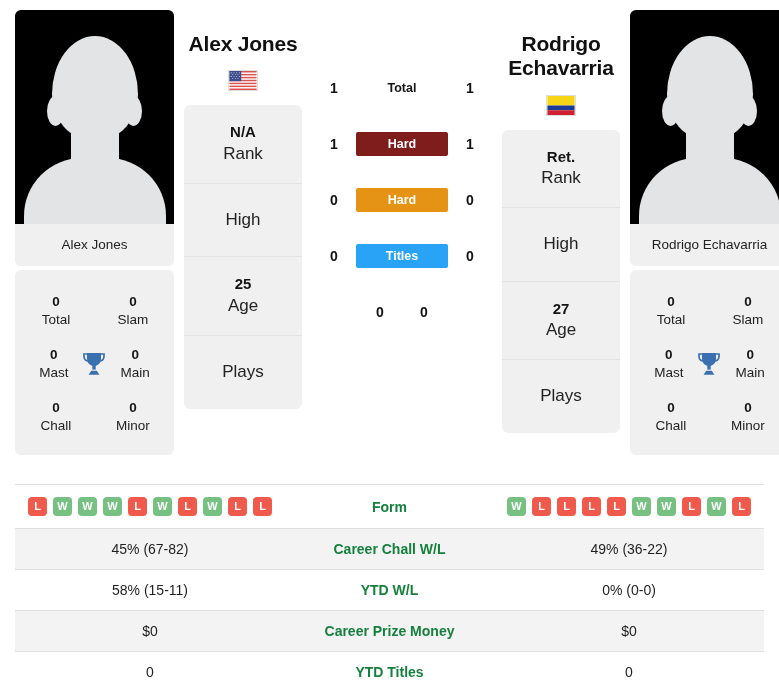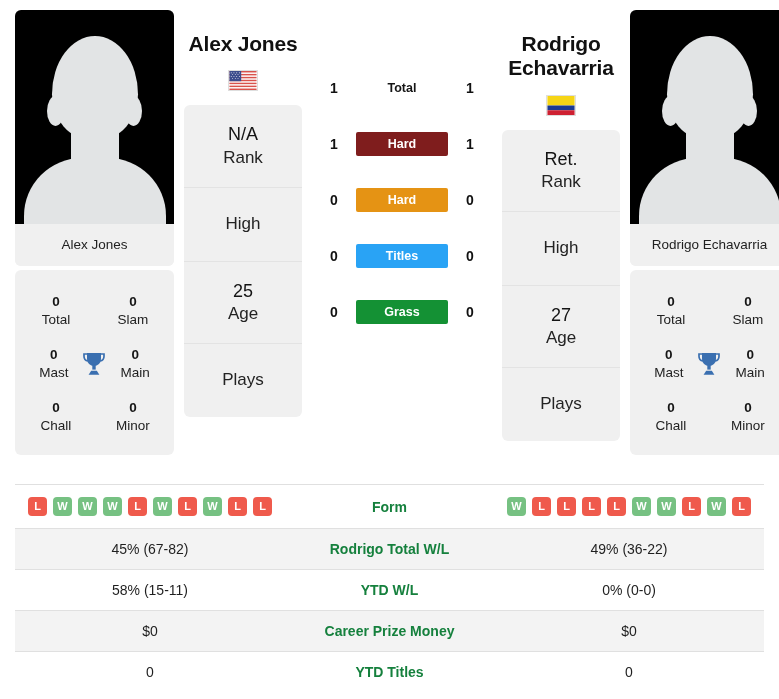--- a/index.html
+++ b/index.html
@@ -127,21 +127,21 @@
     border-radius: 6px;
     margin-top: 14px;
     overflow: hidden;
   }
   .info-cell {
     text-align: center;
     padding: 17px 4px 17px 4px;
     border-bottom: 1px solid #e3e3e3;
   }
   .info-cell:last-child { border-bottom: none; }
-  .info-val { font-size: 18px; font-weight: normal; color: #141414; line-height: 1.35; }
+  .info-val { font-size: 15px; font-weight: bold; color: #141414; line-height: 1.35; }
   .info-lab { font-size: 17px; color: #232323; line-height: 1.35; }
   .info-cell.single { padding: 25px 4px; }
 
   
   .center-col { flex: 1 1 auto; padding-top: 50px; }
   .surf-row {
     display: flex;
     align-items: center;
     justify-content: center;
     height: 56px;
@@ -343,21 +343,20 @@
             <div class="surf-badge" style="background: rgb(229, 147, 20);">Hard</div>
             <div class="surf-num">0</div>
           </div>
           <div class="surf-row">
             <div class="surf-num">0</div>
             <div class="surf-badge" style="background: rgb(41, 163, 245);">Titles</div>
             <div class="surf-num">0</div>
           </div>
           <div class="surf-row">
             <div class="surf-num">0</div>
-            <div class="surf-badge" style="background: rgb(20, 145, 52);">Grass</div>
             <div class="surf-num">0</div>
           </div>
         </div>
     </div>
 
     <div class="info-col">
       <div class="info-title">Rodrigo Echavarria</div>
       <div class="info-flag">
         <svg class="flag" viewBox="0 0 30 21">
           <rect width="30" height="10.5" fill="#f6d516"></rect>
@@ -468,21 +467,21 @@
               <span class="form-badge w">W</span>
               <span class="form-badge w">W</span>
               <span class="form-badge l">L</span>
               <span class="form-badge w">W</span>
               <span class="form-badge l">L</span>
             </div>
           </td>
         </tr>
         <tr class="alt">
           <td class="side">45% (67-82)</td>
-          <td class="label">Rodrigo Total W/L</td>
+          <td class="label">Career Chall W/L</td>
           <td class="side">49% (36-22)</td>
         </tr>
         <tr>
           <td class="side">58% (15-11)</td>
           <td class="label">YTD W/L</td>
           <td class="side">0% (0-0)</td>
         </tr>
         <tr class="alt">
           <td class="side">$0</td>
           <td class="label">Career Prize Money</td>

